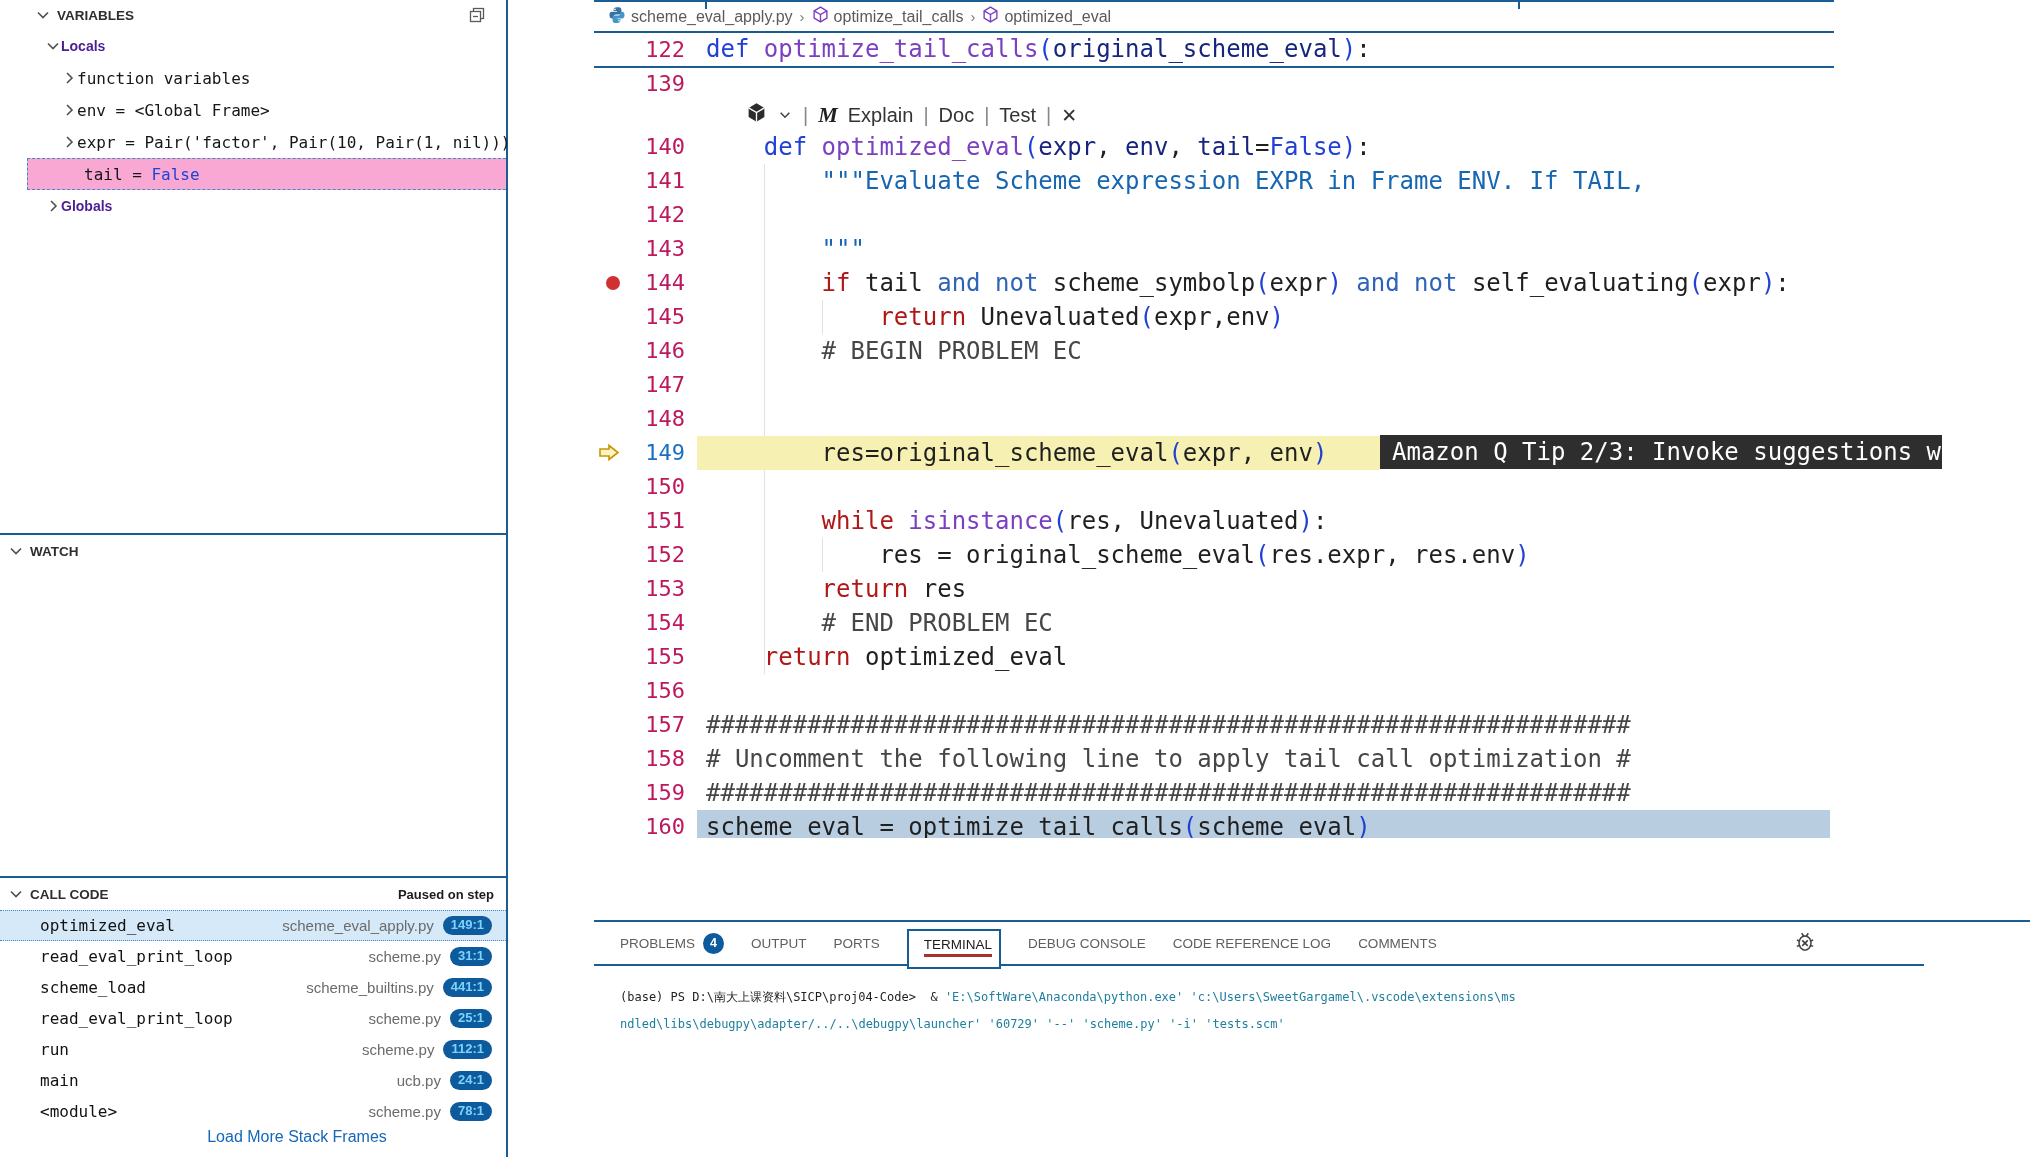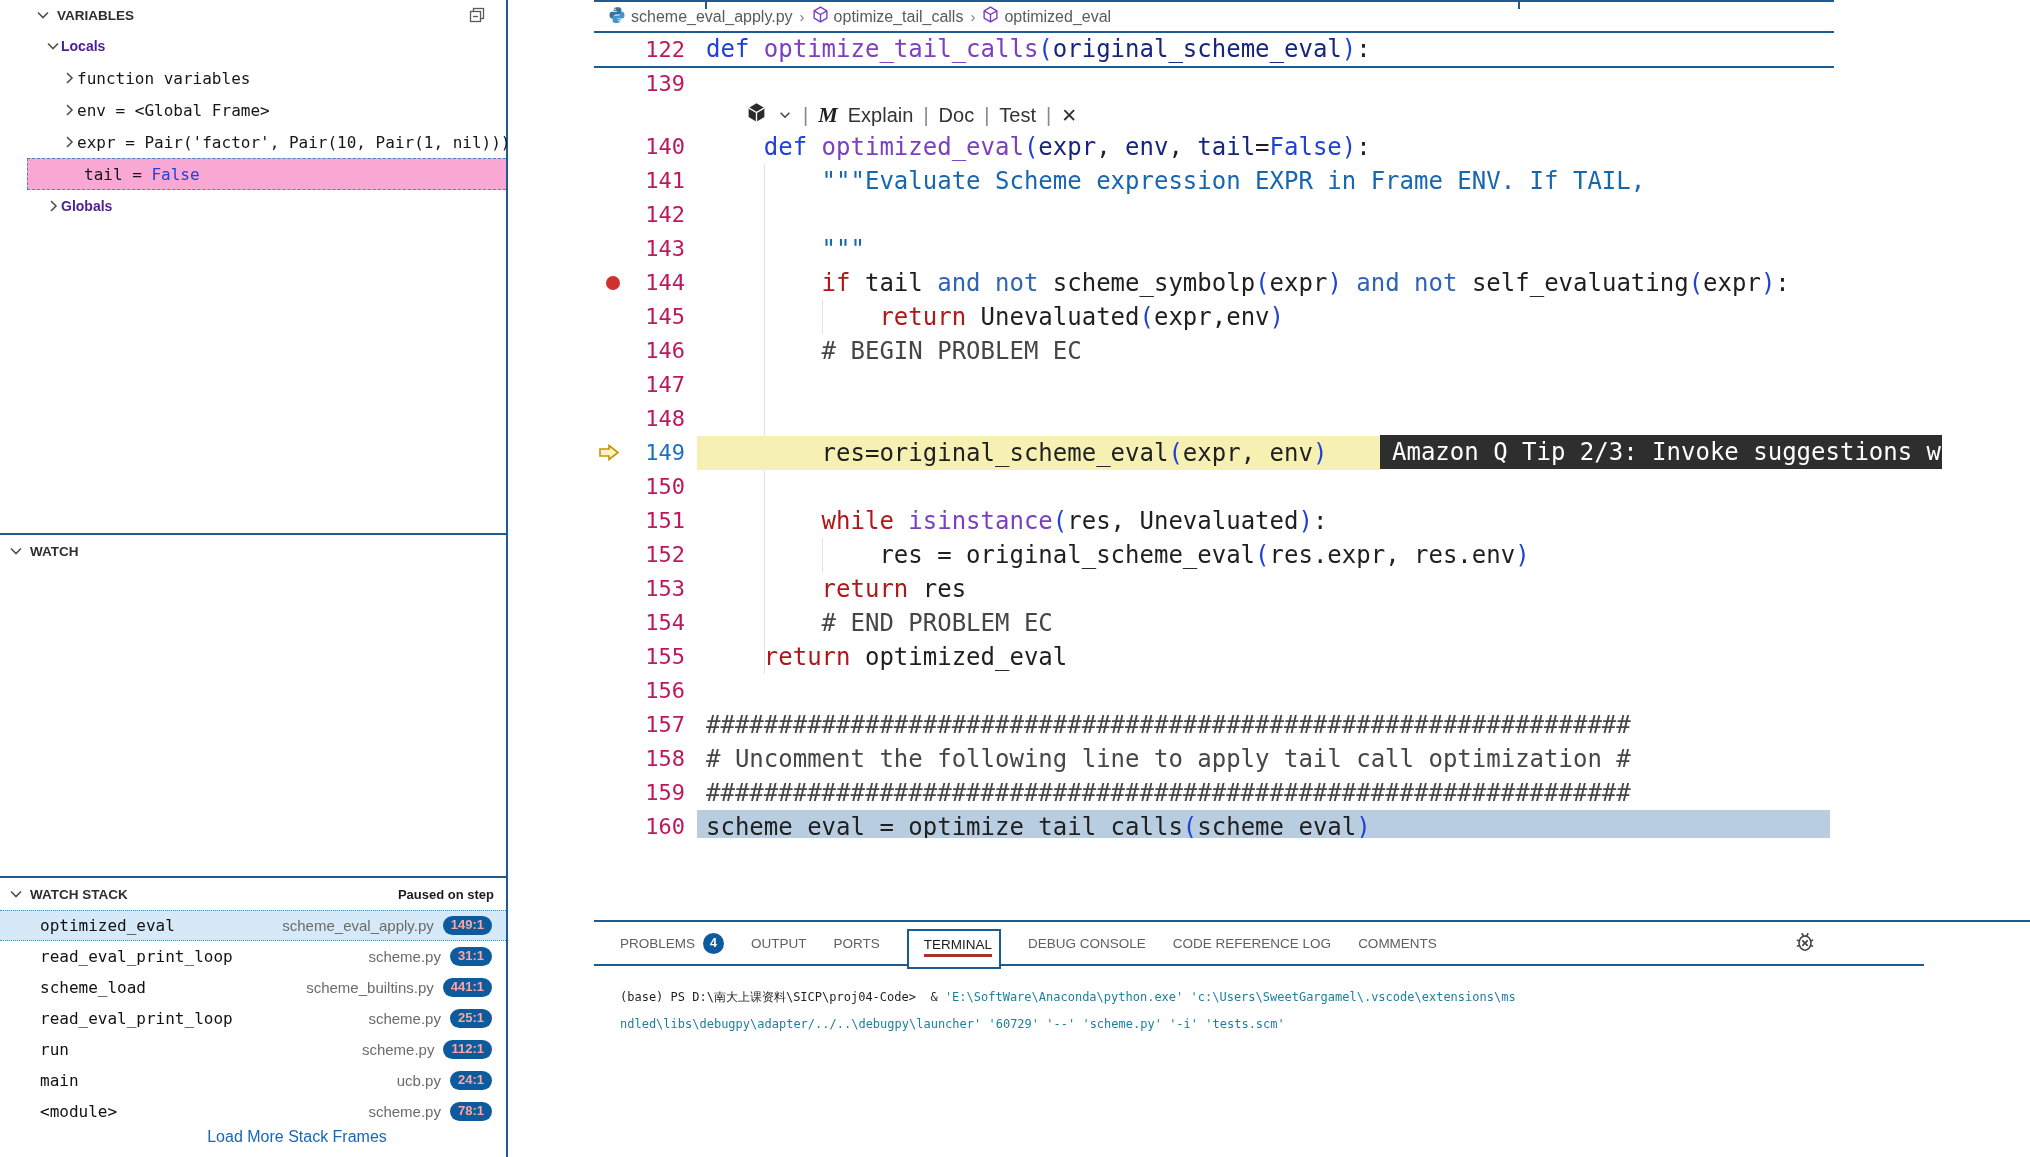--- a/index.html
+++ b/index.html
@@ -18,21 +18,21 @@
   .vrow.selected{background:#f9a8d4;border-top:1px dashed #3b8ad1;border-bottom:1px dashed #3b8ad1;border-left:1px dashed #3b8ad1;}
   .val-blue{color:#2041d6;}
   .divider{height:0;border-top:2px solid #1b5c94;}
   #collapse-icon{position:absolute;right:20px;top:6px;cursor:pointer;}
   #paused{position:absolute;right:12px;font-size:13px;font-weight:bold;color:#1c1c1c;}
   .frow{height:31px;display:flex;align-items:center;padding:0 14px 0 40px;box-sizing:border-box;position:relative;}
   .frow.selected{background:#d6e9f8;border-top:1px dotted #3b8ad1;border-bottom:1px dotted #3b8ad1;}
   .frow .fname{font-family:"DejaVu Sans Mono",monospace;font-size:16px;color:#121212;white-space:pre;}
   .frow .spacer{flex:1;}
   .frow .ffile{font-size:15px;color:#6b6b6b;margin-right:9px;}
-  .badge{background:#0d5a9d;color:#fca5a5;font-size:13px;font-weight:bold;border-radius:11px;
+  .badge{background:#0d5a9d;color:#7dd3fc;font-size:13px;font-weight:bold;border-radius:11px;
          padding:2px 8px 3px 8px;line-height:14px;}
   #load-more{position:absolute;left:0;width:594px;text-align:center;color:#1667b8;font-size:16px;cursor:pointer;}
 
   
   #editor{position:absolute;left:594px;top:0;width:1436px;height:838px;overflow:hidden;}
   #topstrip{position:absolute;left:0;top:0;width:1240px;height:2px;background:#1b5c94;}
   .tick{position:absolute;top:0;width:2px;height:9px;background:#1b5c94;}
   #crumbs{position:absolute;left:0;top:2px;width:1240px;height:31px;display:flex;align-items:center;
           gap:7px;padding-left:14px;box-sizing:border-box;border-bottom:2px solid #1b5c94;
           font-size:16px;color:#5a5a5a;}
@@ -162,21 +162,21 @@
         </span>
       <span>WATCH</span>
     </div>
     <div class="divider" style="position:absolute;left:0;right:0;top:876px;"></div>
     <div class="sechead" style="position:absolute;left:0;right:0;top:879px;">
       <span class="chev">
           <svg width="16" height="16" viewBox="0 0 16 16">
             <path d="M3 5.5l5 5 5-5" fill="none" stroke="#505050" stroke-width="1.6"></path>
           </svg>
         </span>
-      <span>WATCH STACK</span>
+      <span>CALL CODE</span>
       <span id="paused">Paused on step</span>
     </div>
     <div id="stack-list" style="position:absolute;left:0;right:0;top:910px;">
         <div class="frow selected">
           <span class="fname">optimized_eval</span>
           <span class="spacer"></span>
           <span class="ffile">scheme_eval_apply.py</span>
           <span class="badge">149:1</span>
         </div>
         <div class="frow">

